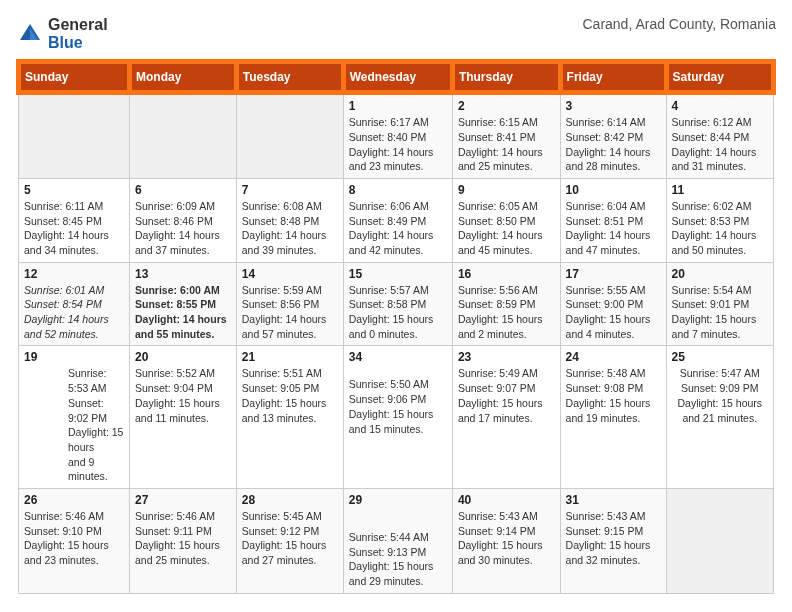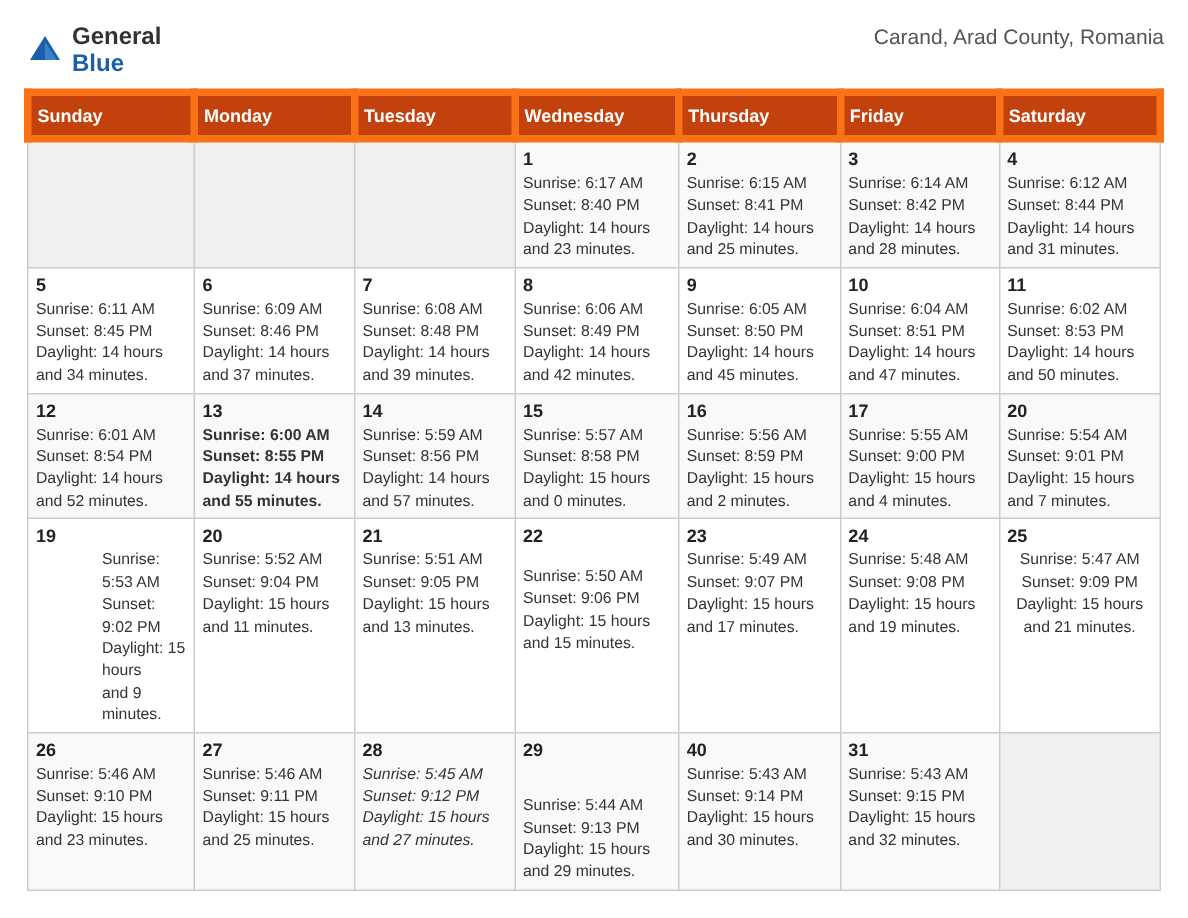--- a/index.html
+++ b/index.html
@@ -207,21 +207,21 @@
           <div class="day-number">11</div>
           <div class="day-info" style="white-space: pre-line;">Sunrise: 6:02 AM
 Sunset: 8:53 PM
 Daylight: 14 hours
 and 50 minutes.</div>
         </td>
       </tr>
       <tr>
         <td>
           <div class="day-number">12</div>
-          <div class="day-info" style="white-space: pre-line;">Sunrise: 6:01 AM
+          <div class="day-info" style="white-space: pre-line; font-style: italic;">Sunrise: 6:01 AM
 Sunset: 8:54 PM
 Daylight: 14 hours
 and 52 minutes.</div>
         </td>
         <td>
           <div class="day-number">13</div>
           <div class="day-info" style="white-space: pre-line; font-weight: bold;">Sunrise: 6:00 AM
 Sunset: 8:55 PM
 Daylight: 14 hours
 and 55 minutes.</div>
@@ -278,21 +278,21 @@
 and 11 minutes.</div>
         </td>
         <td>
           <div class="day-number">21</div>
           <div class="day-info" style="white-space: pre-line;">Sunrise: 5:51 AM
 Sunset: 9:05 PM
 Daylight: 15 hours
 and 13 minutes.</div>
         </td>
         <td>
-          <div class="day-number">22</div>
+          <div class="day-number">34</div>
           <div class="day-info" style="white-space: pre-line; margin-top: 13px;">Sunrise: 5:50 AM
 Sunset: 9:06 PM
 Daylight: 15 hours
 and 15 minutes.</div>
         </td>
         <td>
           <div class="day-number">23</div>
           <div class="day-info" style="white-space: pre-line;">Sunrise: 5:49 AM
 Sunset: 9:07 PM
 Daylight: 15 hours
@@ -323,21 +323,21 @@
         </td>
         <td>
           <div class="day-number">27</div>
           <div class="day-info" style="white-space: pre-line;">Sunrise: 5:46 AM
 Sunset: 9:11 PM
 Daylight: 15 hours
 and 25 minutes.</div>
         </td>
         <td>
           <div class="day-number">28</div>
-          <div class="day-info" style="white-space: pre-line; font-style: italic;">Sunrise: 5:45 AM
+          <div class="day-info" style="white-space: pre-line;">Sunrise: 5:45 AM
 Sunset: 9:12 PM
 Daylight: 15 hours
 and 27 minutes.</div>
         </td>
         <td>
           <div class="day-number">29</div>
           <div class="day-info" style="white-space: pre-line; margin-top: 23px;">Sunrise: 5:44 AM
 Sunset: 9:13 PM
 Daylight: 15 hours
 and 29 minutes.</div>

